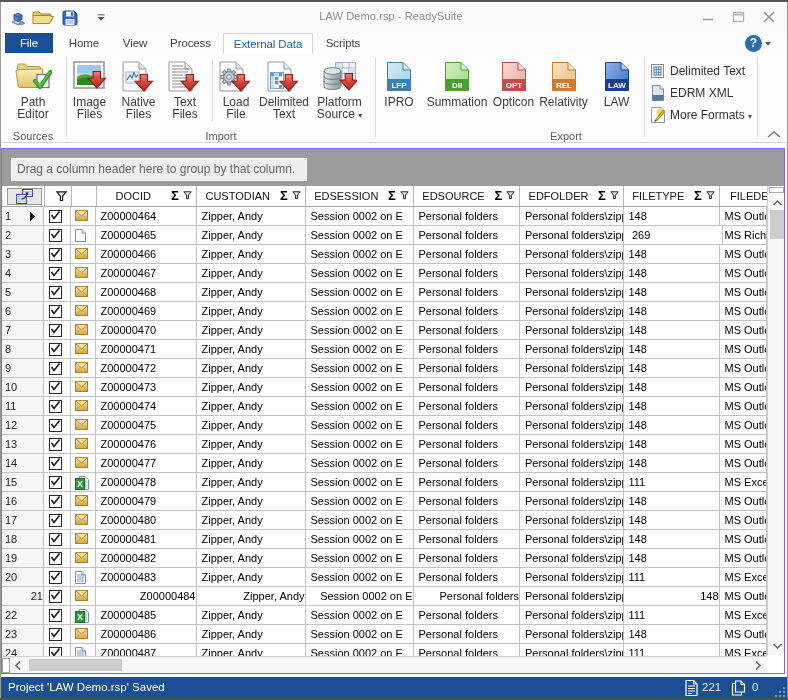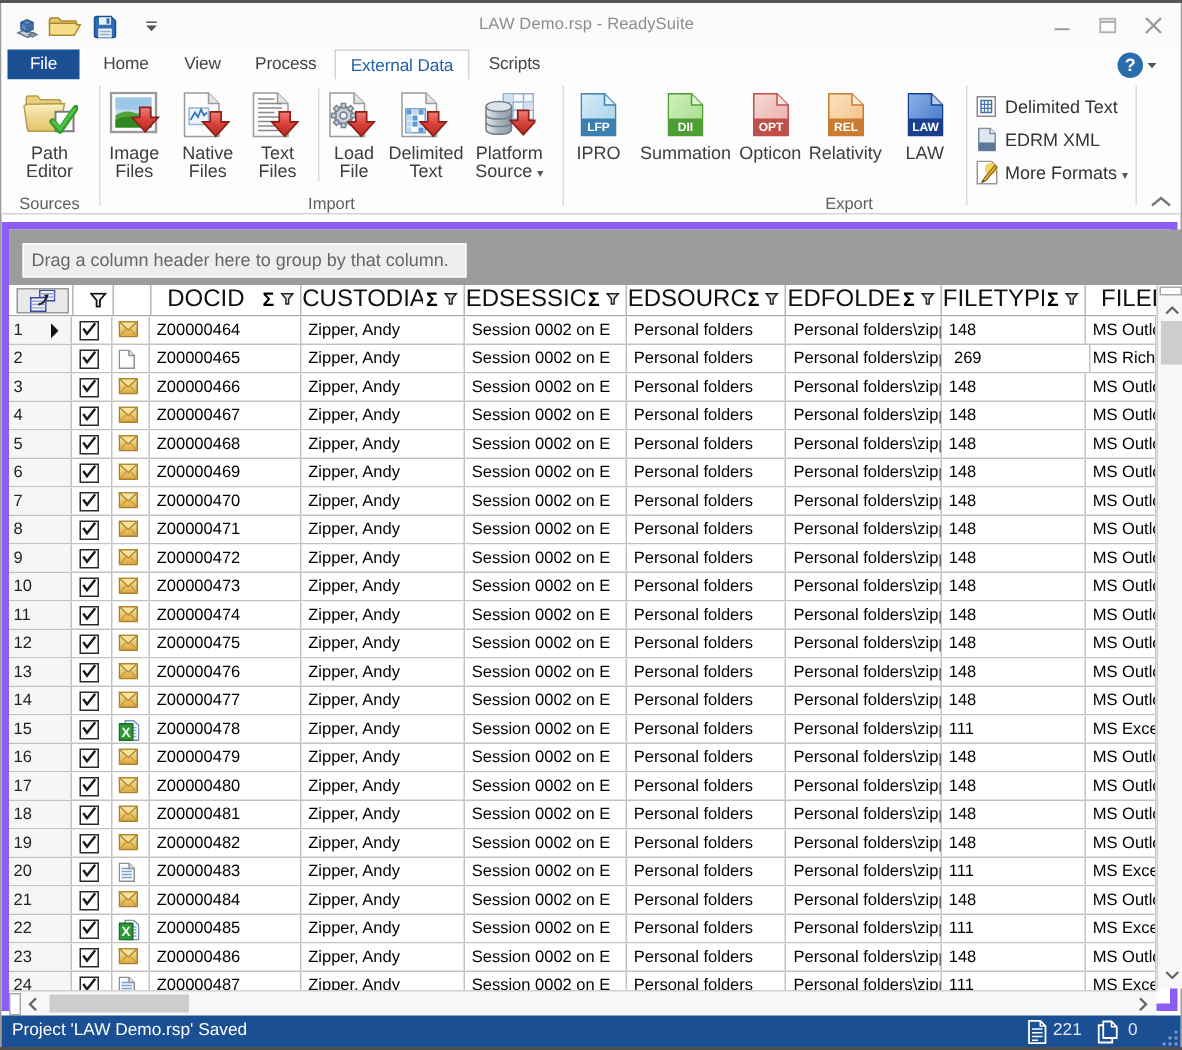--- a/index.html
+++ b/index.html
@@ -10,25 +10,25 @@
 #tabrow { position:absolute; left:1px; top:33px; width:786px; height:20px; background:#fcfcfc; }
 .tab { position:absolute; top:0; height:20px; line-height:20px; font-size:11.5px; letter-spacing:-0.1px; color:#444; text-align:center; }
 #ribbon { position:absolute; left:1px; top:53px; width:786px; height:90px; background:#fdfdfd; border-bottom:1px solid #d4d4d4; }
 .rsep { position:absolute; top:4px; height:80px; width:1px; background:#dcdcdc; }
 .rbtn { position:absolute; top:4px; text-align:center; font-size:12px; color:#3d3d3d; }
 .rlabel { font-size:12px; color:#3d3d3d; line-height:11.5px; margin-top:3px; }
 .glabel { position:absolute; top:77px; font-size:11px; color:#5e5e5e; text-align:center; }
 .smallbtn { position:absolute; left:649px; height:20px; font-size:12px; color:#333; }
 .sic { position:absolute; left:0; top:0; }
 .slb { position:absolute; left:20px; top:1px; white-space:nowrap; }
-#gridpanel { position:absolute; left:1px; top:148px; width:784px; height:526px; border:5px solid #8b5cf6; background:#fff; }
+#gridpanel { position:absolute; left:1px; top:148px; width:784px; height:526px; border:1px solid #8b5cf6; background:#fff; }
 #dragbar { position:absolute; left:0; top:0; width:782px; height:37px; background:#9c9c9c; }
 #dragbox { position:absolute; left:9px; top:9px; width:296px; height:23px; background:#eeeeee; border:1px solid #fdfdfd; color:#666; font-size:12px; line-height:21px; padding-left:5px; }
 #ghead { position:absolute; left:0; top:37px; width:782px; height:21px; background:#fff; }
-.hlabel { position:absolute; top:0; height:20px; line-height:20px; font-size:16px; color:#111; text-align:center; overflow:hidden; white-space:nowrap; }
+.hlabel { position:absolute; top:0; height:20px; line-height:20px; font-size:11px; color:#111; text-align:center; overflow:hidden; white-space:nowrap; }
 #rows { position:absolute; left:0; top:58px; width:765px; height:449px; overflow:hidden; background:#fff; }
 .row { position:absolute; left:0; width:765px; height:19px; border-bottom:1px solid #c3c3c3; background:#fff; }
 .cell { position:absolute; top:0; height:18px; line-height:18px; font-size:11px; color:#000; white-space:nowrap; overflow:hidden; border-right:1px solid #c3c3c3; padding-left:5px; }
 .rnum { position:absolute; top:0; height:18px; line-height:18px; font-size:11px; color:#222; left:0; width:42px; border-right:1px solid #c3c3c3; background:#f6f6f6; padding-left:3px; }
 .ck { position:absolute; left:5px; top:2.5px; width:13px; height:13px; border:1.5px solid #2a2a2a; background:#fff; }
 #vscroll { position:absolute; left:765px; top:37px; width:17px; height:469px; background:#f7f7f7; border-left:1px solid #d0d0d0; }
 #hscroll { position:absolute; left:0; top:507px; width:765px; height:17px; background:#f7f7f7; border-top:1px solid #d0d0d0; }
 #statusbar { position:absolute; left:1px; top:677px; width:786px; height:22px; background:#1b4f94; color:#fff; font-size:11.5px; }
 
 </style></head><body>
@@ -1006,21 +1006,21 @@
             </svg></span>
         </div>
 <div class="cell" style="left:93.5px;width:101px;">Z00000483</div>
 <div class="cell" style="left:194.5px;width:109px;">Zipper, Andy</div>
 <div class="cell" style="left:303.5px;width:108px;">Session 0002 on E</div>
 <div class="cell" style="left:411.5px;width:106.5px;">Personal folders</div>
 <div class="cell" style="left:518px;width:103.5px;">Personal folders\zipper</div>
 <div class="cell" style="left:621.5px;width:96px;">111</div>
 <div class="cell" style="left:717.5px;width:47.5px;">MS Excel</div>
 </div>
-<div class="row" style="top:380px;">
+<div class="row" style="top:380px;text-align:right;">
 <div class="rnum">21</div>
 <div class="abs" style="left:42px;top:0;width:27px;height:18px;border-right:1px solid #c3c3c3;">
           <span class="ck">
             <svg style="position:absolute;left:-1px;top:-2px;" width="13" height="13">
               <path d="M2.5,6 L5,9.5 L10.5,2.5" fill="none" stroke="#1a1a1a" stroke-width="1.6"></path>
             </svg>
           </span>
         </div>
 <div class="abs" style="left:69px;top:0;width:25px;height:18px;border-right:1px solid #c3c3c3;">
           <span style="position:absolute;left:4px;top:3px;"><svg width="13" height="11" viewBox="0 0 13 11" style="">

